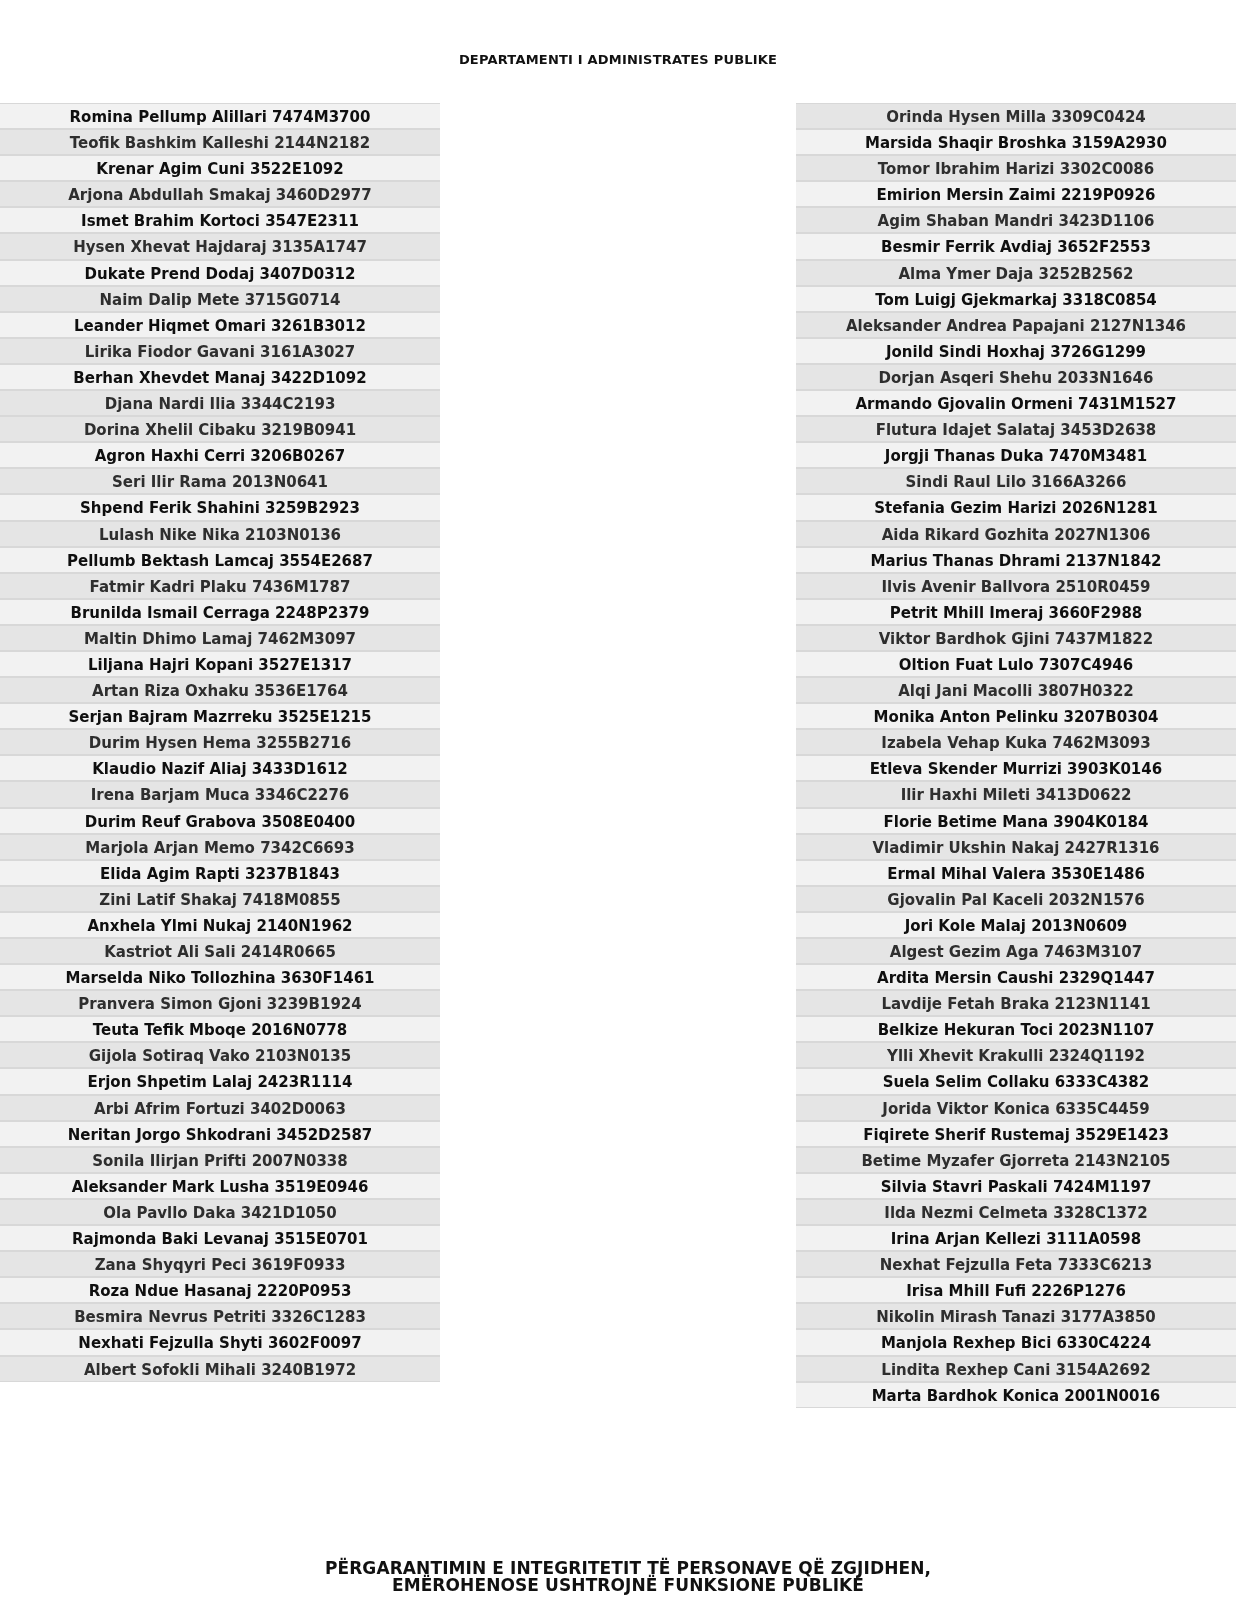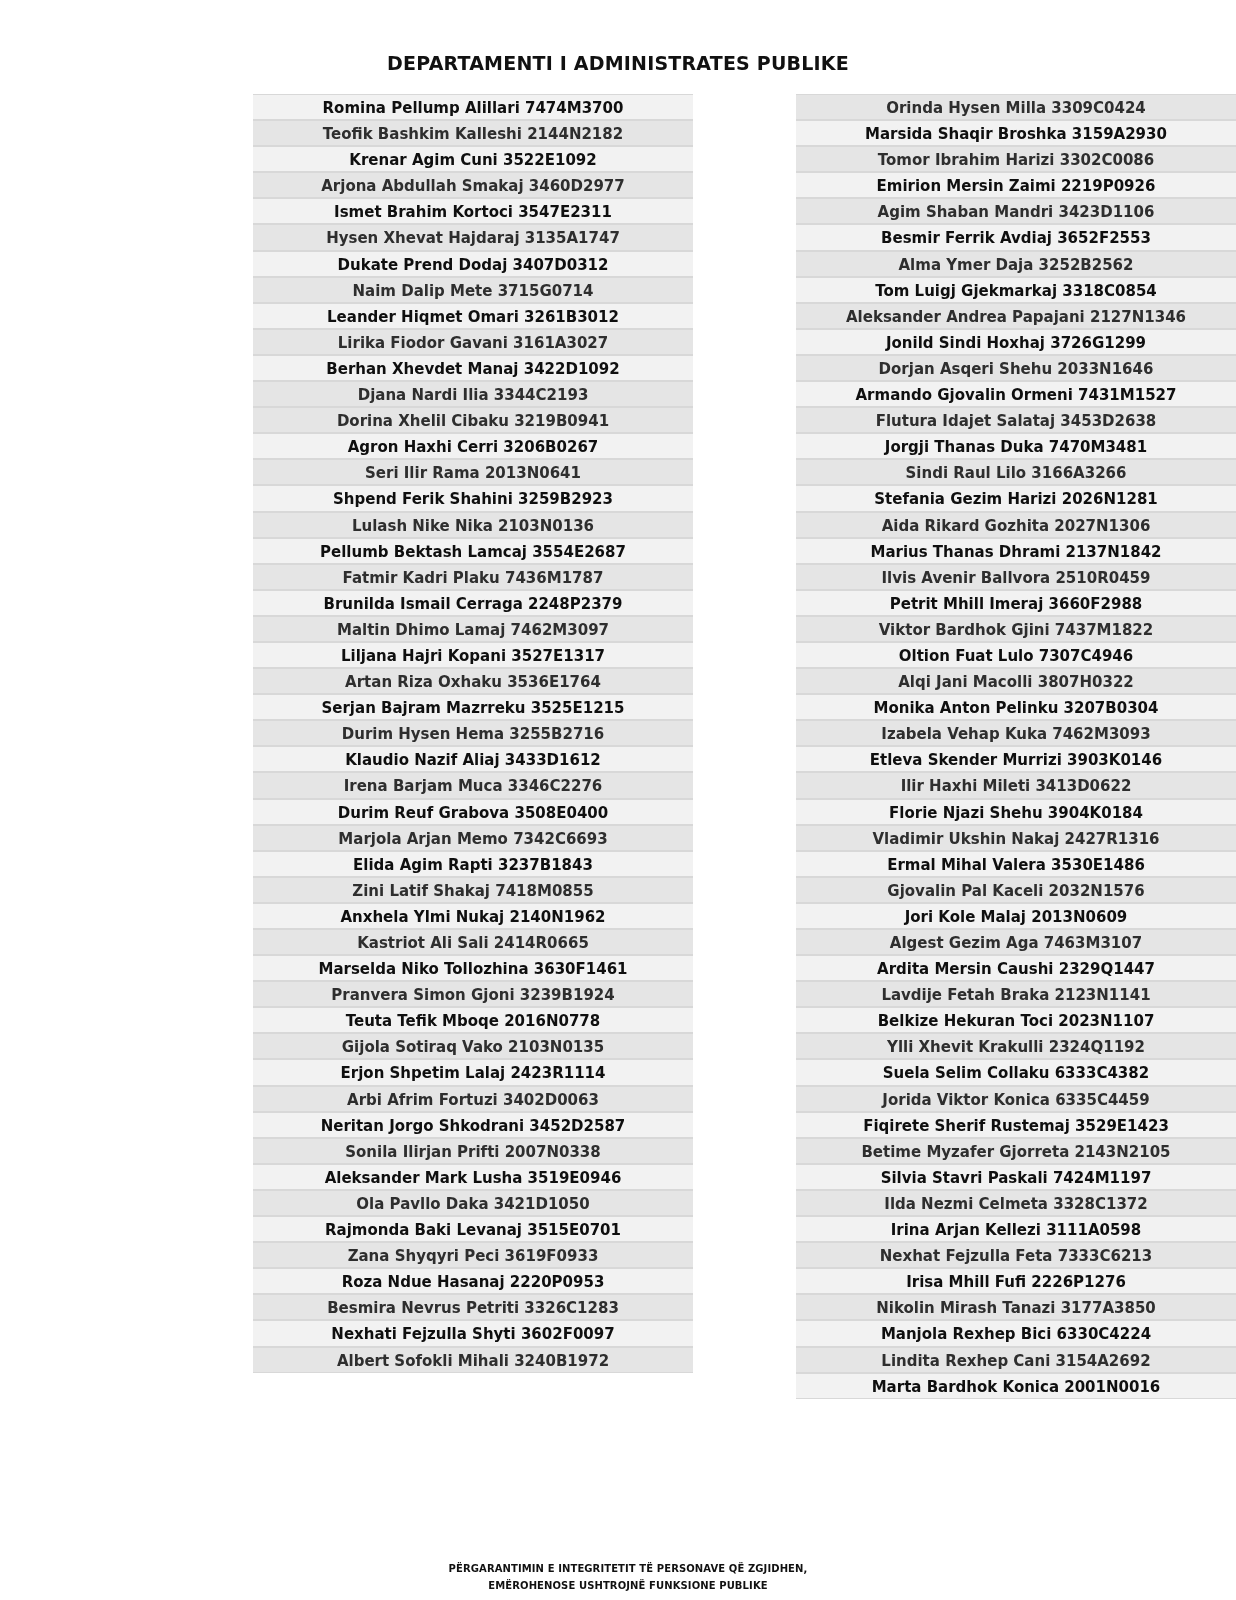--- a/index.html
+++ b/index.html
@@ -17,31 +17,31 @@
   }
   .page {
     width: 1236px;
     height: 1600px;
     box-sizing: border-box;
     padding: 0;
     position: relative;
   }
   .doc-title {
     text-align: center;
-    font-size: 19px;
+    font-size: 13px;
     font-weight: bold;
     letter-spacing: 0.2px;
     margin-top: 52px;
     color: #111;
   }
   .columns {
     display: flex;
-    justify-content: flex-end;
-    gap: 103px;
-    margin-top: 20px;
+    justify-content: space-between;
+    gap: 66px;
+    margin-top: 36px;
   }
   .col {
     width: 440px;
     display: flex;
     flex-direction: column;
   }
   .row {
     height: 26.1px;
     line-height: 26.1px;
     text-align: center;
@@ -62,21 +62,21 @@
     font-weight: bold;
     background: #e5e5e5;
     color: #2e2e2e;
   }
   .footer {
     position: absolute;
     left: 0;
     right: 0;
     bottom: 58px;
     text-align: center;
-    font-size: 10px;
+    font-size: 17px;
     font-weight: bold;
     line-height: 17px;
     color: #111;
     letter-spacing: 0.1px;
     padding-left: 20px;
   }
 </style>
 </head>
 <body>
 
@@ -157,21 +157,21 @@
         <div class="row bold">Marius Thanas Dhrami 2137N1842</div>
         <div class="row light">Ilvis Avenir Ballvora 2510R0459</div>
         <div class="row bold">Petrit Mhill Imeraj 3660F2988</div>
         <div class="row light">Viktor Bardhok Gjini 7437M1822</div>
         <div class="row bold">Oltion Fuat Lulo 7307C4946</div>
         <div class="row light">Alqi Jani Macolli 3807H0322</div>
         <div class="row bold">Monika Anton Pelinku 3207B0304</div>
         <div class="row light">Izabela Vehap Kuka 7462M3093</div>
         <div class="row bold">Etleva Skender Murrizi 3903K0146</div>
         <div class="row light">Ilir Haxhi Mileti 3413D0622</div>
-        <div class="row bold">Florie Njazi Shehu 3904K0184</div>
+        <div class="row bold">Florie Betime Mana 3904K0184</div>
         <div class="row light">Vladimir Ukshin Nakaj 2427R1316</div>
         <div class="row bold">Ermal Mihal Valera 3530E1486</div>
         <div class="row light">Gjovalin Pal Kaceli 2032N1576</div>
         <div class="row bold">Jori Kole Malaj 2013N0609</div>
         <div class="row light">Algest Gezim Aga 7463M3107</div>
         <div class="row bold">Ardita Mersin Caushi 2329Q1447</div>
         <div class="row light">Lavdije Fetah Braka 2123N1141</div>
         <div class="row bold">Belkize Hekuran Toci 2023N1107</div>
         <div class="row light">Ylli Xhevit Krakulli 2324Q1192</div>
         <div class="row bold">Suela Selim Collaku 6333C4382</div>

